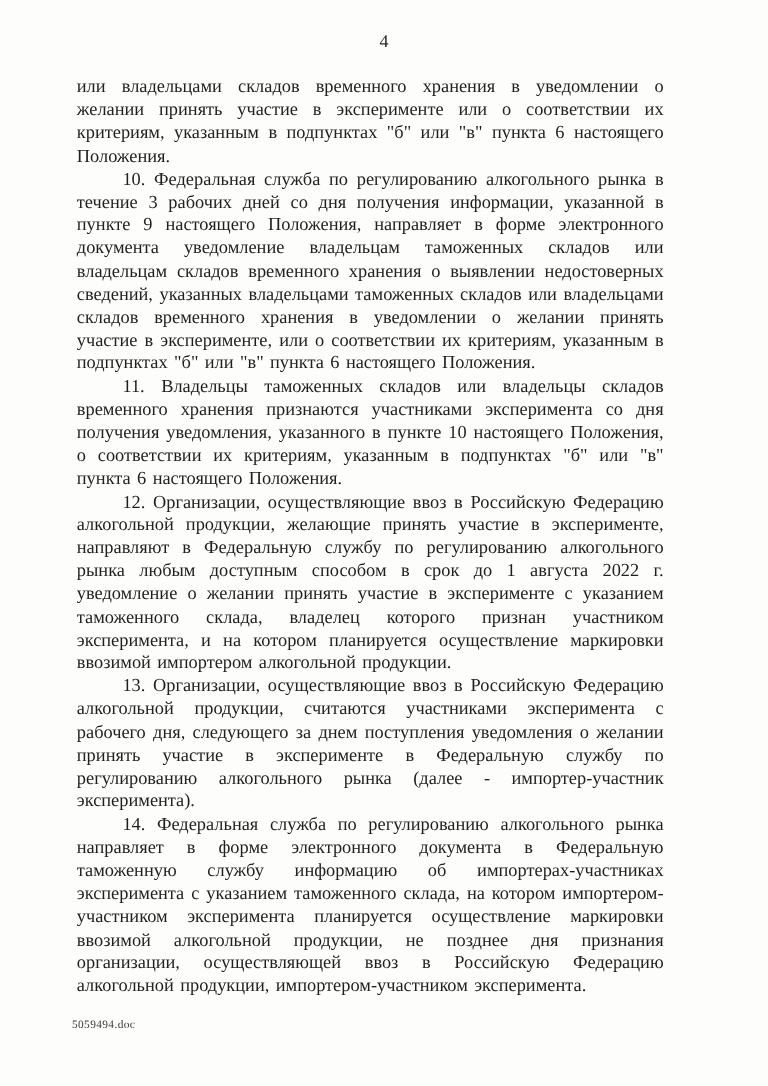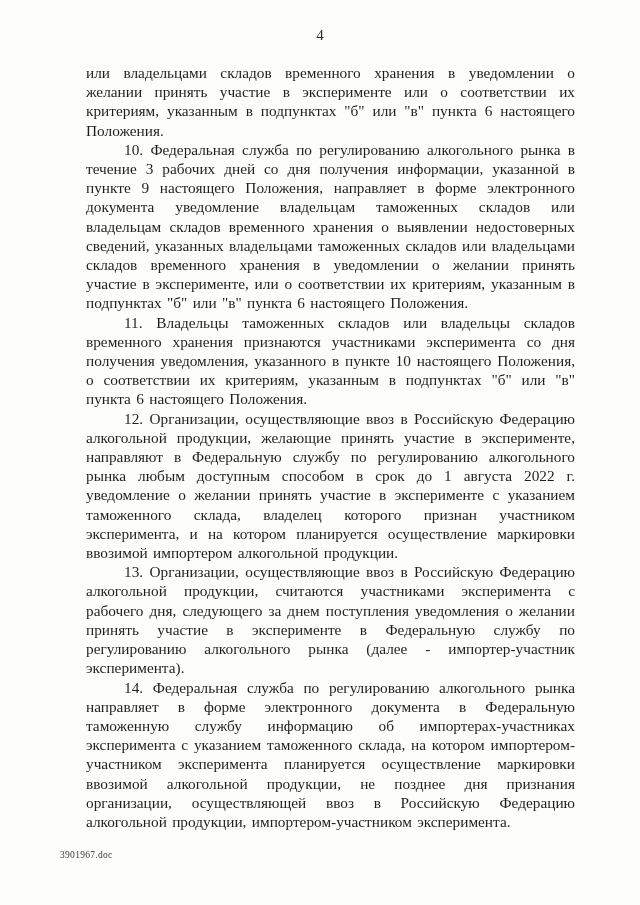--- a/index.html
+++ b/index.html
@@ -21,21 +21,21 @@
     top: 27px;
     left: 0;
     width: 640px;
     text-align: center;
     font-size: 15px;
     color: #2b2b2b;
   }
   .doc-body {
     position: absolute;
     top: 63px;
-    left: 86px;
+    left: 64px;
     width: 489px;
     font-size: 15.3px;
     line-height: 19.2px;
     text-align: justify;
     color: #1f1f1f;
   }
   .para {
     margin: 0;
     text-indent: 38px;
     word-spacing: 1.5px;
@@ -60,14 +60,14 @@
 
   <div class="doc-body">
     <p class="para no-indent">или владельцами складов временного хранения в уведомлении о желании принять участие в эксперименте или о соответствии их критериям, указанным в подпунктах "б" или "в" пункта 6 настоящего Положения.</p>
     <p class="para">10. Федеральная служба по регулированию алкогольного рынка в течение 3 рабочих дней со дня получения информации, указанной в пункте 9 настоящего Положения, направляет в форме электронного документа уведомление владельцам таможенных складов или владельцам складов временного хранения о выявлении недостоверных сведений, указанных владельцами таможенных складов или владельцами складов временного хранения в уведомлении о желании принять участие в эксперименте, или о соответствии их критериям, указанным в подпунктах "б" или "в" пункта 6 настоящего Положения.</p>
     <p class="para">11. Владельцы таможенных складов или владельцы складов временного хранения признаются участниками эксперимента со дня получения уведомления, указанного в пункте 10 настоящего Положения, о соответствии их критериям, указанным в подпунктах "б" или "в" пункта 6 настоящего Положения.</p>
     <p class="para">12. Организации, осуществляющие ввоз в Российскую Федерацию алкогольной продукции, желающие принять участие в эксперименте, направляют в Федеральную службу по регулированию алкогольного рынка любым доступным способом в срок до 1 августа 2022 г. уведомление о желании принять участие в эксперименте с указанием таможенного склада, владелец которого признан участником эксперимента, и на котором планируется осуществление маркировки ввозимой импортером алкогольной продукции.</p>
     <p class="para">13. Организации, осуществляющие ввоз в Российскую Федерацию алкогольной продукции, считаются участниками эксперимента с рабочего дня, следующего за днем поступления уведомления о желании принять участие в эксперименте в Федеральную службу по регулированию алкогольного рынка (далее - импортер-участник эксперимента).</p>
     <p class="para">14. Федеральная служба по регулированию алкогольного рынка направляет в форме электронного документа в Федеральную таможенную службу информацию об импортерах-участниках эксперимента с указанием таможенного склада, на котором импортером-участником эксперимента планируется осуществление маркировки ввозимой алкогольной продукции, не позднее дня признания организации, осуществляющей ввоз в Российскую Федерацию алкогольной продукции, импортером-участником эксперимента.</p>
   </div>
 
-  <div class="footer-filename">3901967.doc</div>
+  <div class="footer-filename">5059494.doc</div>
 </div>
 
 </body></html>

